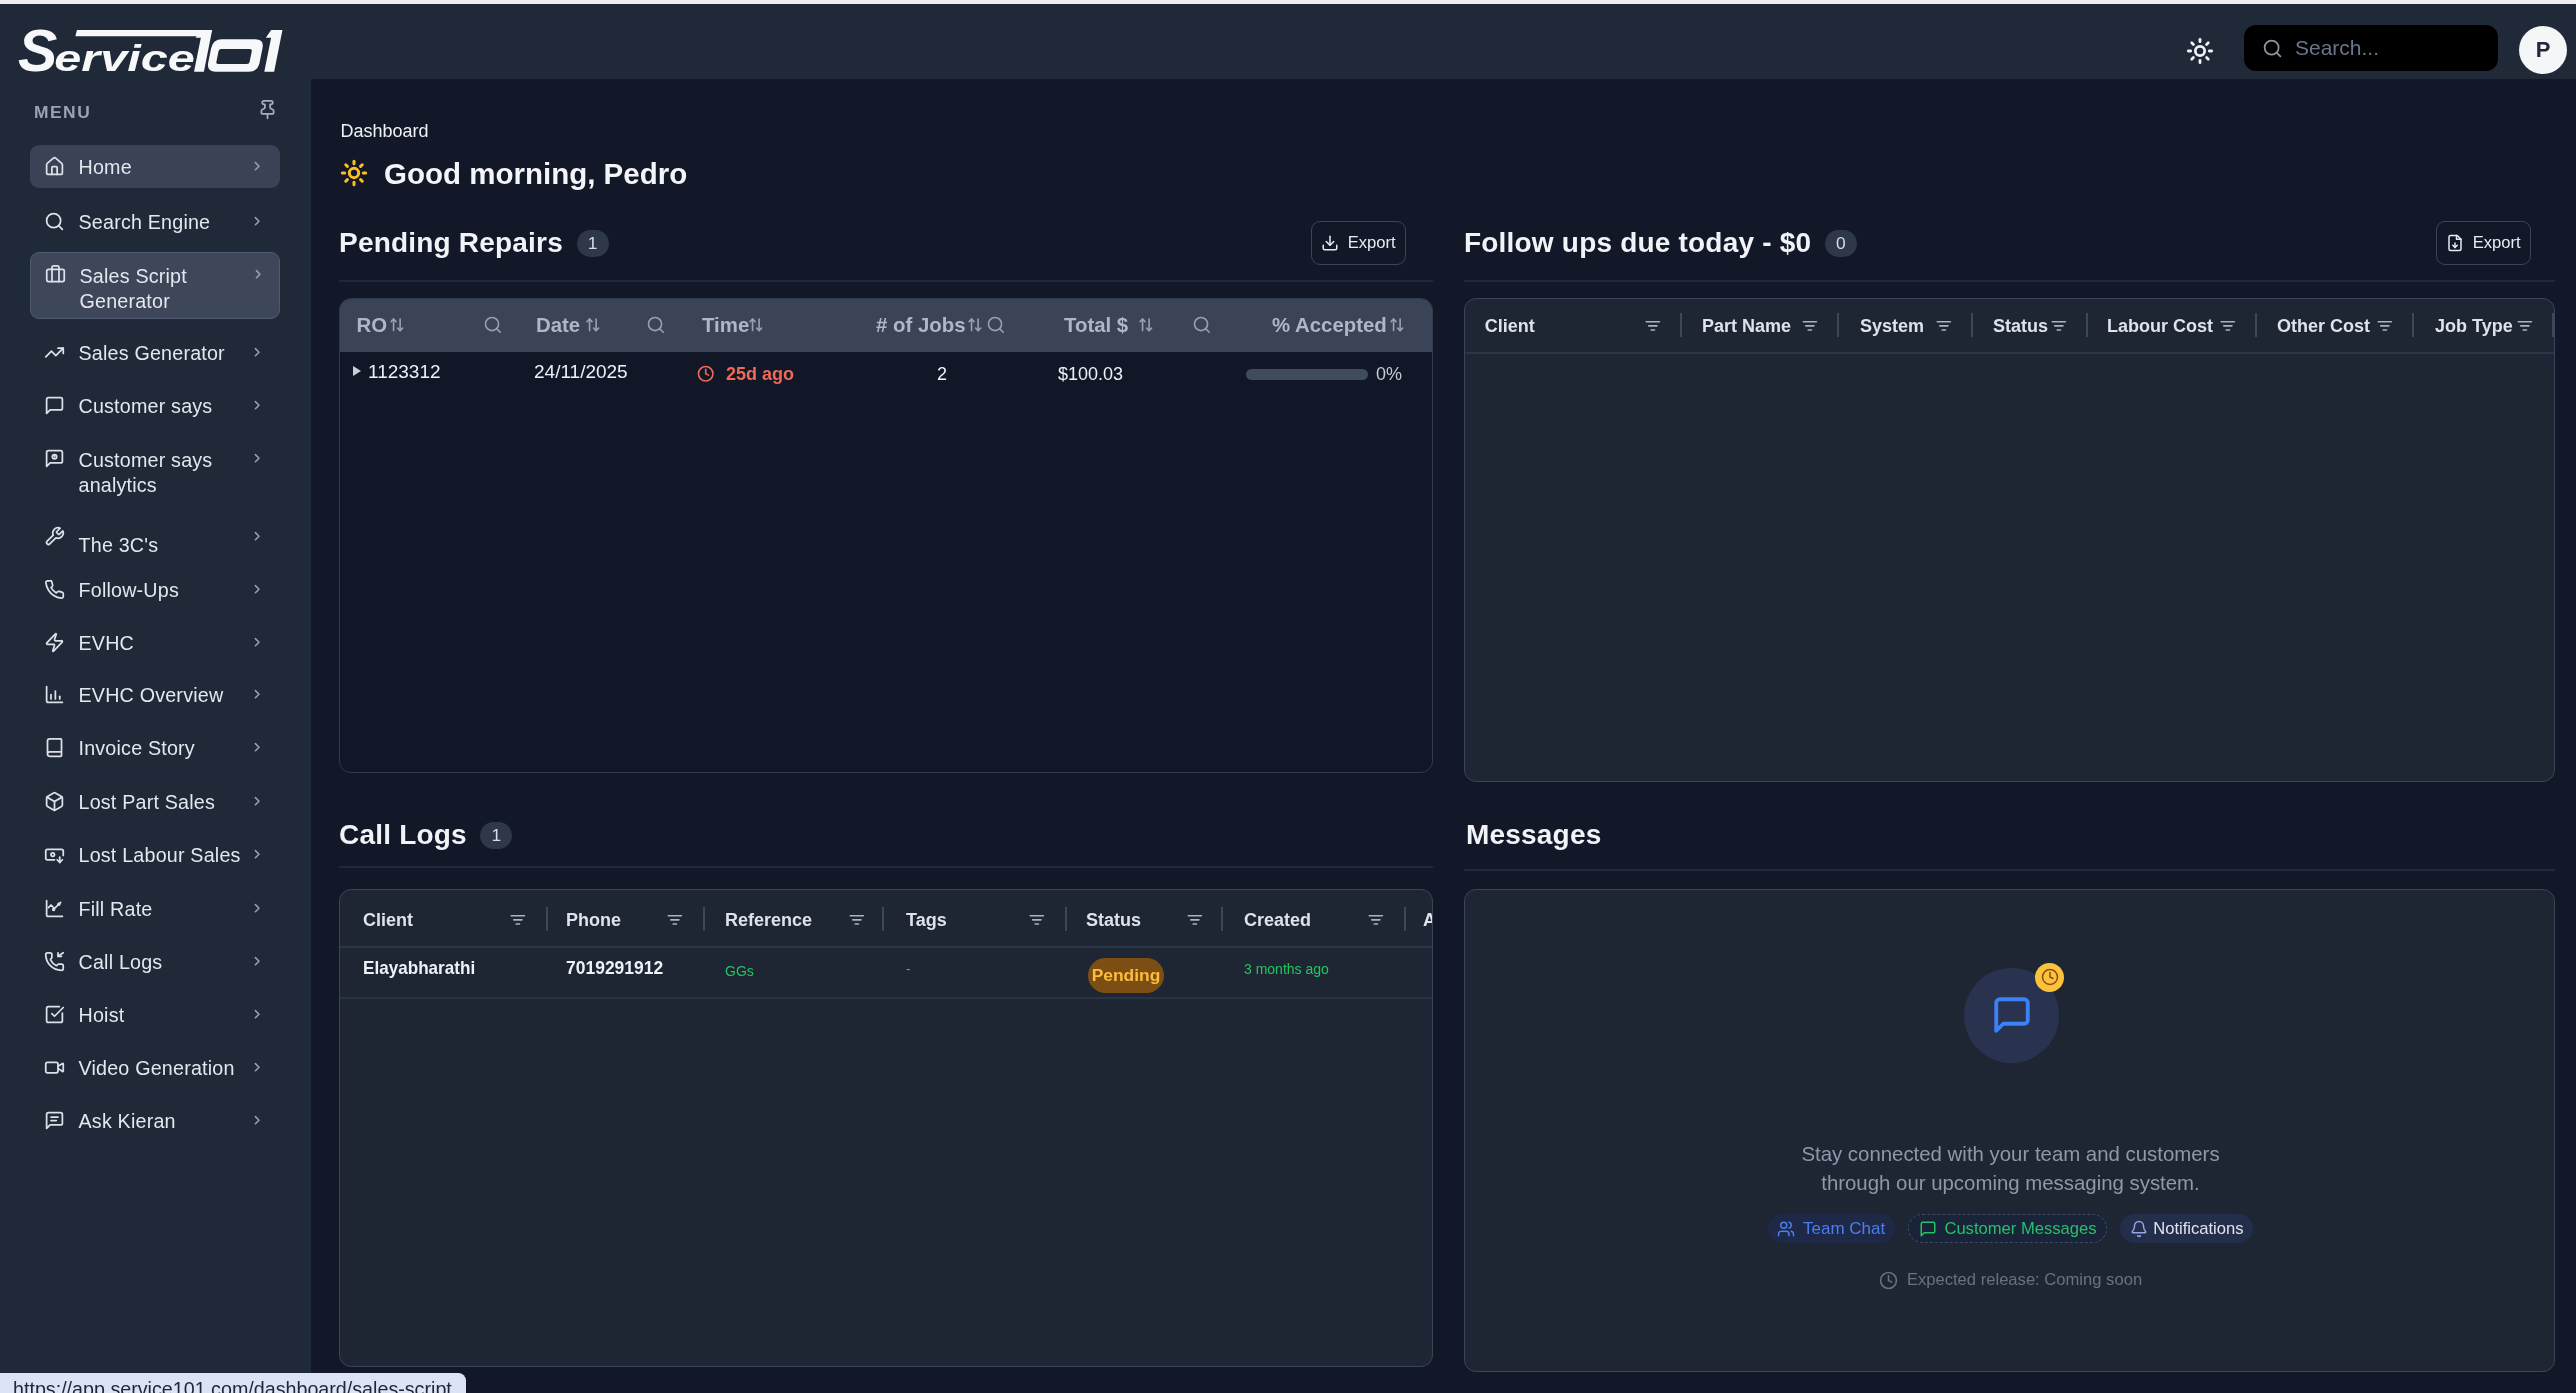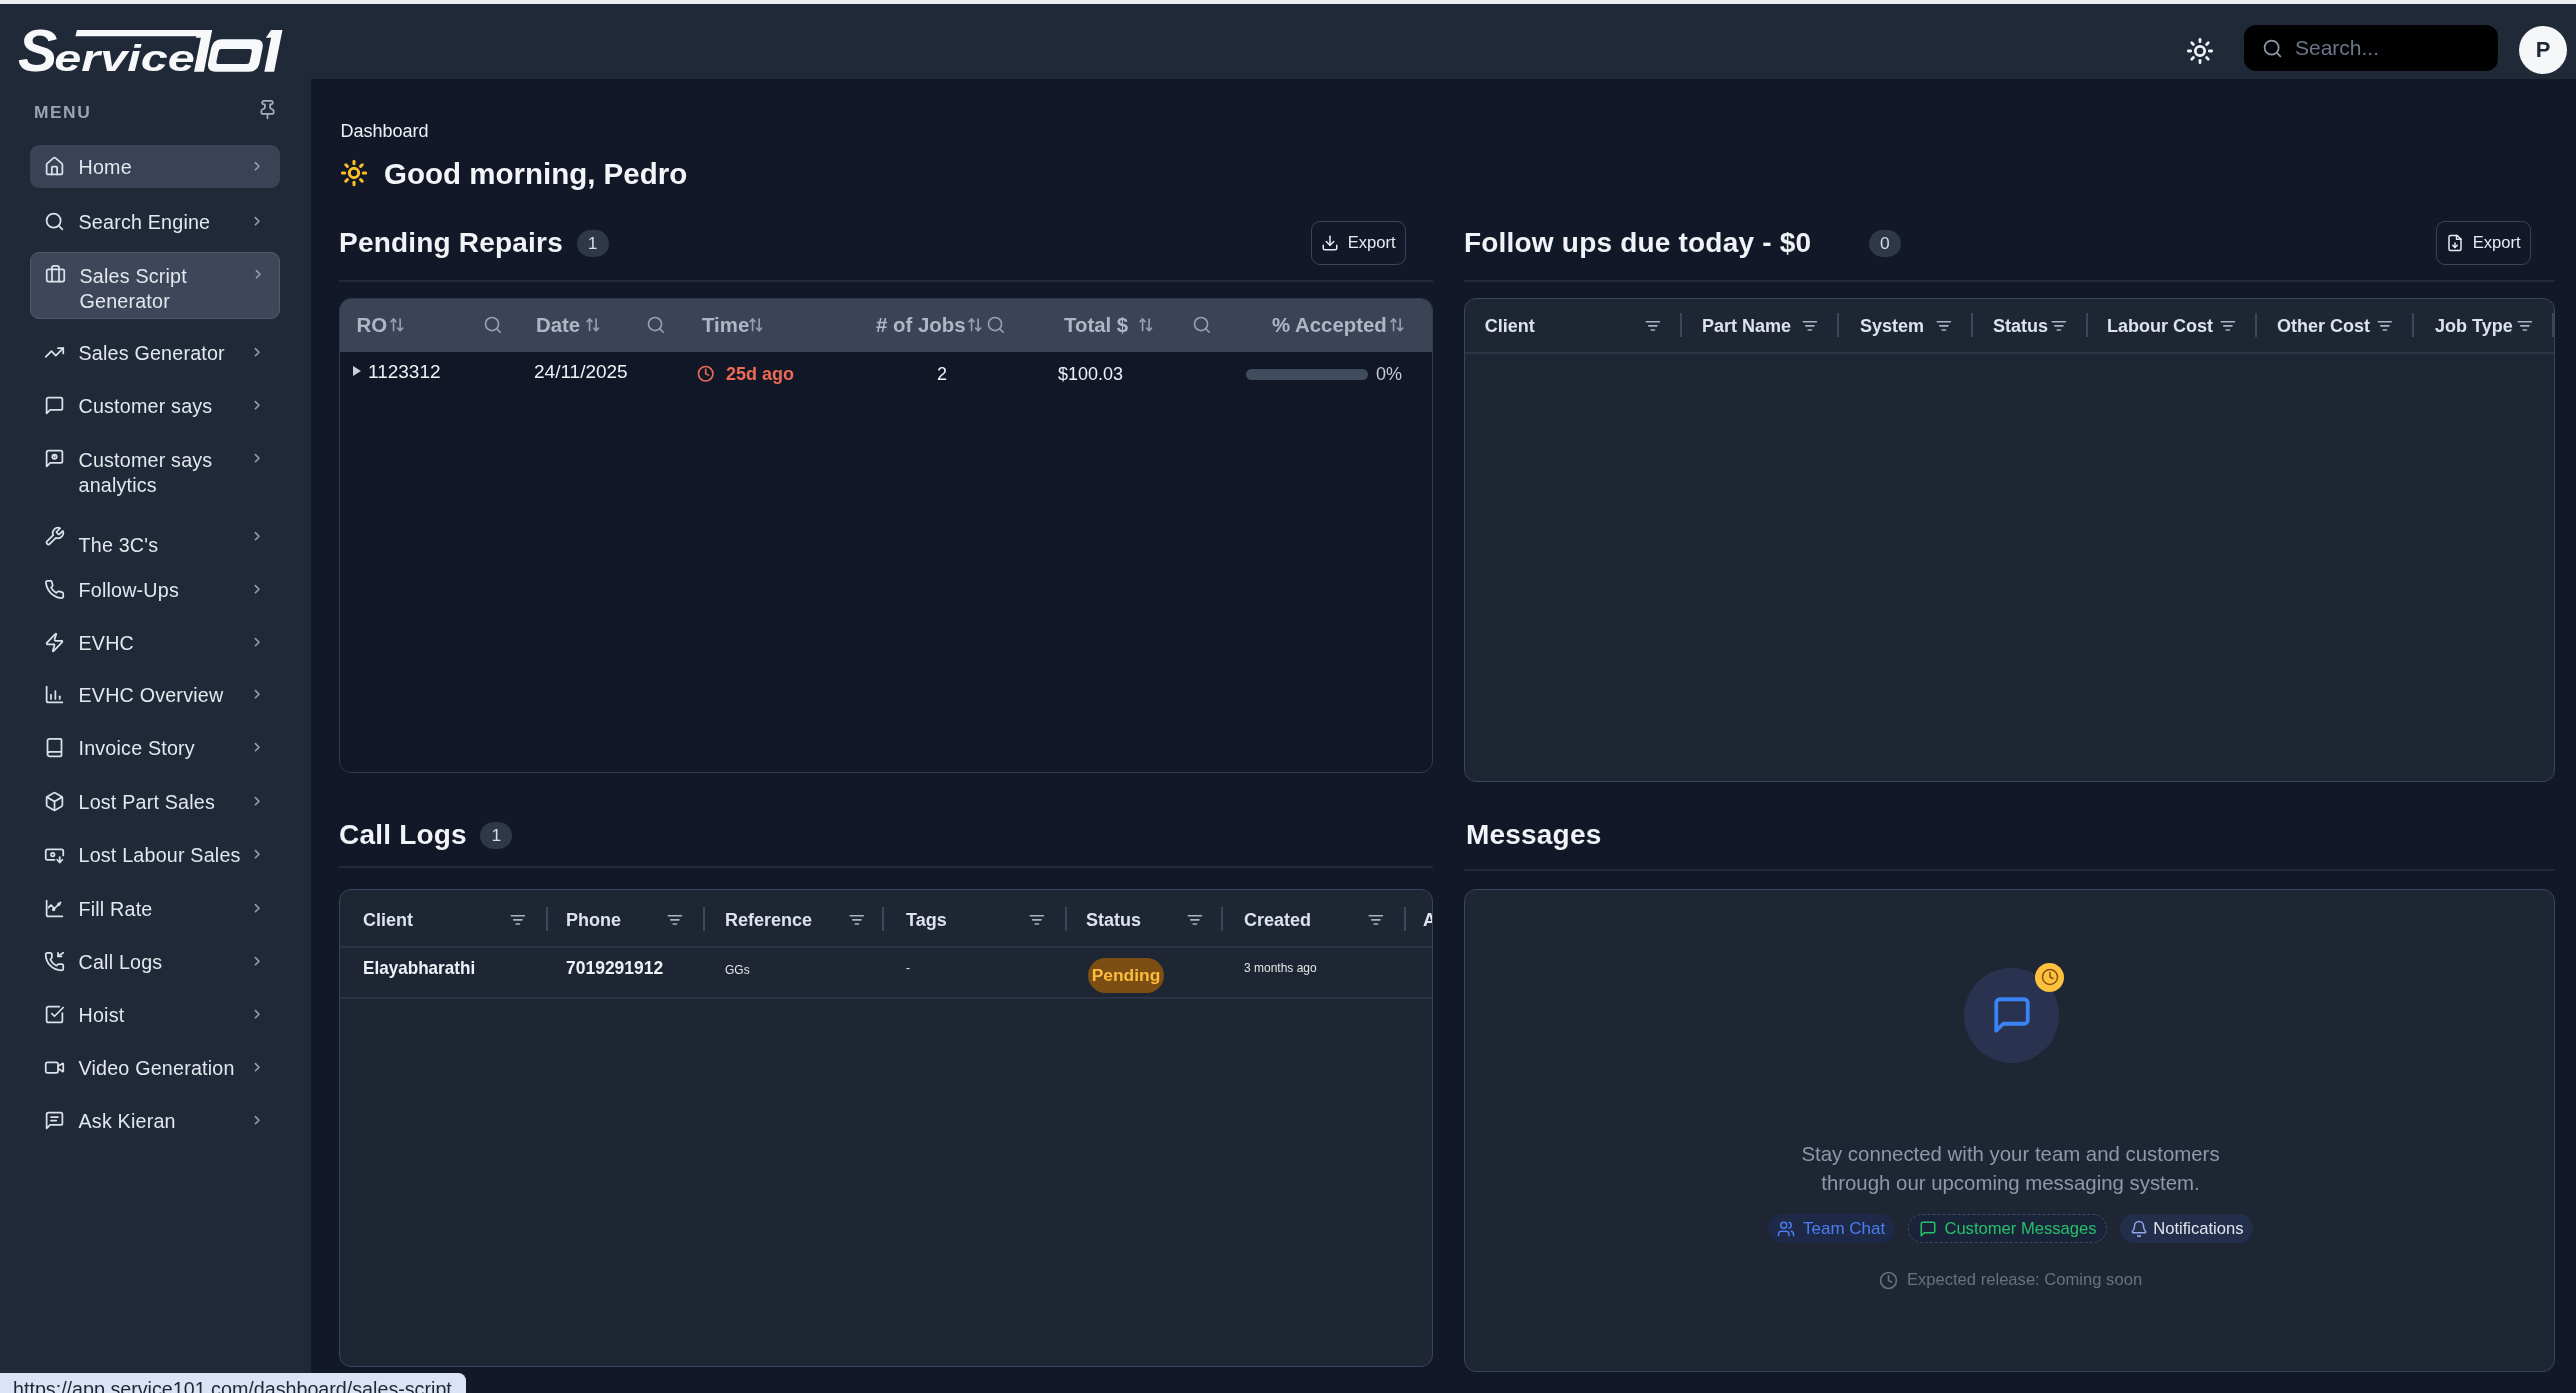--- a/index.html
+++ b/index.html
@@ -23,21 +23,21 @@
   .sectitle { display:flex; align-items:center; height:36px; }
   .sectitle span.t { font-size:28px; font-weight:bold; color:#f1f3f7; letter-spacing:0.2px; white-space:nowrap; }
   .badge { background:#2e3848; color:#d6dbe4; border-radius:756px; font-size:17.4px; width:32px; height:27px; margin-left:13.6px; display:inline-flex; align-items:center; justify-content:center; flex:none; }
   .divider { height:1.5px; background:#202a3a; }
   .exportbtn { border:1.5px solid #3a4557; border-radius:9px; color:#e8ebf1; font-size:16.6px; display:flex; align-items:center; justify-content:center; gap:8.3px; }
   .card { border:1.5px solid #39455a; border-radius:12px; background:#1e2634; overflow:hidden; }
   .th { font-weight:bold; font-size:20.4px; color:#aeb7c6; white-space:nowrap; }
   .rth { font-weight:bold; font-size:18px; color:#dde3ec; white-space:nowrap; }
   .filt { width:19.7px; height:19.7px; color:#aab3c2; }
   .vsep { width:1.5px; height:24px; background:#3c475c; }
-  .cell { font-size:12px; color:#e5e5e5; white-space:nowrap; }
+  .cell { font-size:14px; color:#22c55e; white-space:nowrap; }
 </style>
 </head>
 <body>
 <div id="strip" class="abs"></div>
 <div id="header" class="abs">
 
   <svg class="abs" style="left:18px; top:23px;" width="272" height="50" viewBox="0 0 360 66">
     <g fill="#f7f8fa">
       <text x="0" y="58" font-family="Liberation Sans" font-style="italic" font-weight="bold" font-size="78">S</text>
       <text x="48" y="58" font-family="Liberation Sans" font-style="italic" font-weight="bold" font-size="50" textLength="186" lengthAdjust="spacingAndGlyphs">ervice</text>
@@ -478,21 +478,21 @@
           <path d="M12 6v6l4 2"></path>
         </g>
       </svg>
     <div class="abs" style="left:386px; top:65px; font-size:18px; color:#ee6a56; font-weight:bold; white-space:nowrap;">25d ago</div>
     <div class="abs" style="left:597px; top:65px; font-size:18px; color:#eef1f6;">2</div>
     <div class="abs" style="left:718px; top:65px; font-size:18px; color:#eef1f6;">$100.03</div>
     <div class="abs" style="left:906px; top:70px; width:122px; height:10.6px; border-radius:6px; background:#414b5e;"></div>
     <div class="abs" style="left:1036px; top:65px; font-size:18px; color:#c3cad6;">0%</div>
   </div>
 
-  <div class="abs sectitle" style="left:1153px; top:146px;gap:44px;">
+  <div class="abs sectitle" style="left:1153px; top:146px;">
       <span class="t">Follow ups due today - $0</span>
       <span class="badge">0</span>
     </div>
   <div class="abs exportbtn" style="left:2125px; top:142px; width:95px; height:44px;">
     <svg class="ico" width="18" height="18" viewBox="0 0 24 24">
         <path d="M15 2H6a2 2 0 0 0-2 2v16a2 2 0 0 0 2 2h12a2 2 0 0 0 2-2V7z"></path>
         <path d="M14 2v5h6"></path>
         <path d="M12 18v-6"></path>
         <path d="m9 15 3 3 3-3"></path>
       </svg>

